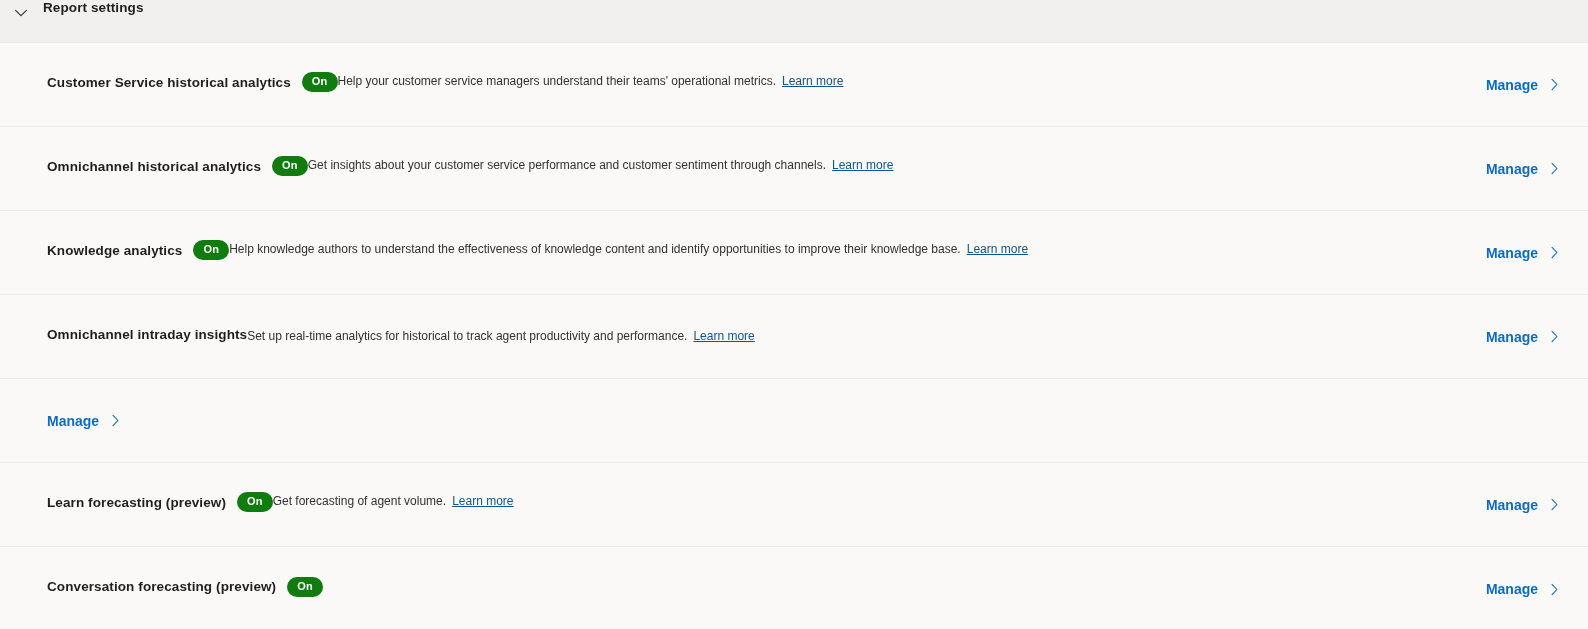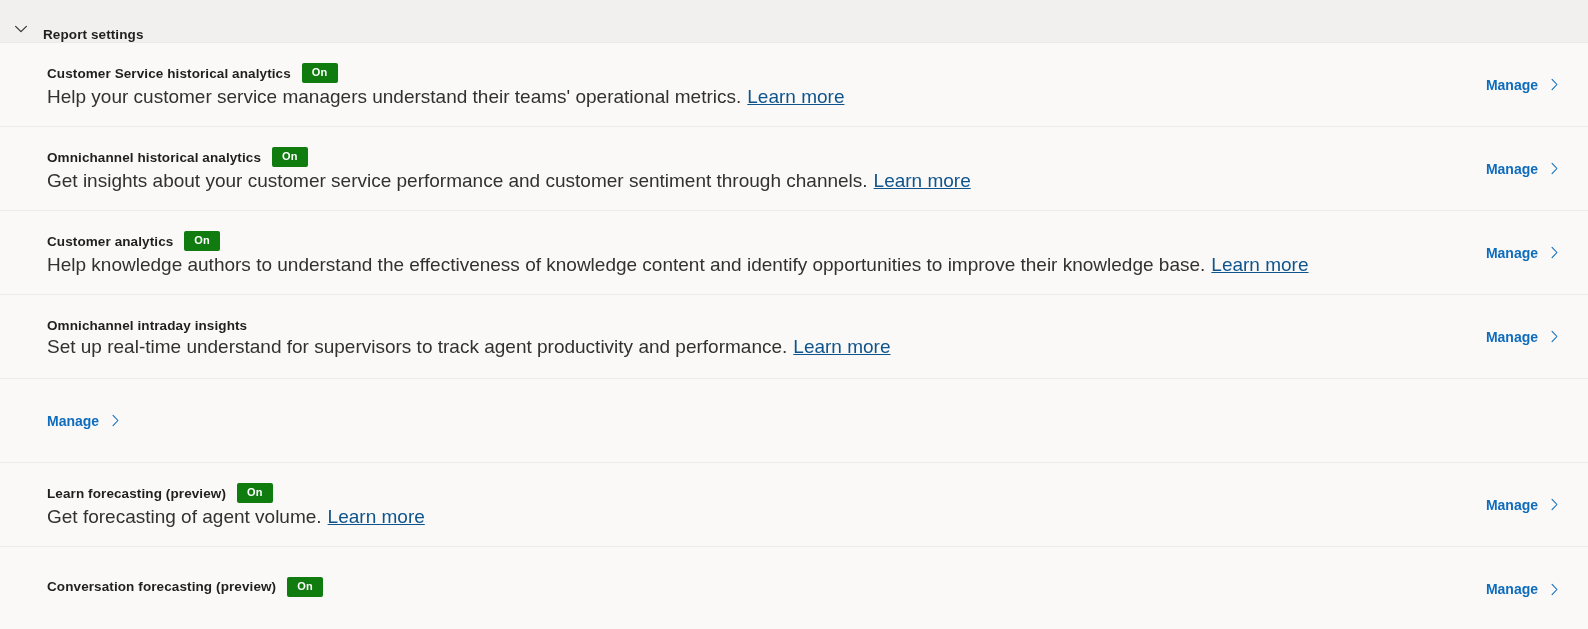--- a/index.html
+++ b/index.html
@@ -13,21 +13,21 @@
     font-family: "Liberation Sans", sans-serif;
     color: #323130;
     overflow: hidden;
   }
 
   
   .section-header {
     height: 43px;
     background: #f1f0ef;
     display: flex;
-    align-items: flex-end;
+    align-items: flex-start;
     padding-left: 8px;
     box-sizing: border-box;
     border-bottom: 1px solid #edebe9;
   }
   .chevron-toggle {
     width: 26px;
     height: 26px;
     display: flex;
     align-items: center;
     justify-content: center;
@@ -54,21 +54,21 @@
     display: flex;
     align-items: center;
     justify-content: space-between;
     padding: 0 22px 0 47px;
     border-bottom: 1px solid #edebe9;
   }
   .setting-row:last-child { border-bottom: none; }
 
   .row-text {
     display: flex;
-    flex-direction: column;
+    flex-direction: row;
     justify-content: space-between;
     min-width: 0;
   }
   .row-title-line {
     display: flex;
     align-items: center;
     gap: 11px;
     margin-bottom: 5px;
   }
   .row-title {
@@ -81,26 +81,26 @@
   .badge-on {
     display: inline-flex;
     align-items: center;
     justify-content: center;
     background: #107c10;
     color: #ffffff;
     font-size: 11px;
     font-weight: 600;
     line-height: 1;
     padding: 4px 10px 5px;
-    border-radius: 2px;
+    border-radius: 10px;
     letter-spacing: 0.2px;
   }
 
   .row-desc {
-    font-size: 19px;
+    font-size: 12px;
     color: #323130;
     white-space: nowrap;
     line-height: 18px;
   }
   .learn-more {
     color: #0f548c;
     text-decoration: underline;
     margin-left: 6px;
     cursor: pointer;
   }
@@ -168,21 +168,21 @@
         <svg width="15" height="15" viewBox="0 0 16 16" aria-hidden="true">
           <path d="M5.4 2.6 L10.6 8 L5.4 13.4" fill="none" stroke="#0f6cbd" stroke-width="1.15" stroke-linecap="round" stroke-linejoin="round"></path>
         </svg>
       </span>
     </div>
   </div>
 
   <div class="setting-row">
     <div class="row-text">
       <div class="row-title-line">
-        <span class="row-title">Customer analytics</span>
+        <span class="row-title">Knowledge analytics</span>
         <span class="badge-on">On</span>
       </div>
       <div class="row-desc">
         <span>Help knowledge authors to understand the effectiveness of knowledge content and identify opportunities to improve their knowledge base.</span><a class="learn-more">Learn more</a>
       </div>
     </div>
     <div class="manage-link">
       <span>Manage</span>
       <span>
         <svg width="15" height="15" viewBox="0 0 16 16" aria-hidden="true">
@@ -192,21 +192,21 @@
     </div>
   </div>
 
   <div class="setting-row">
     <div class="row-text">
       <div class="row-title-line">
         <span class="row-title">Omnichannel intraday insights</span>
 
       </div>
       <div class="row-desc">
-        <span>Set up real-time understand for supervisors to track agent productivity and performance.</span><a class="learn-more">Learn more</a>
+        <span>Set up real-time analytics for historical to track agent productivity and performance.</span><a class="learn-more">Learn more</a>
       </div>
     </div>
     <div class="manage-link">
       <span>Manage</span>
       <span>
         <svg width="15" height="15" viewBox="0 0 16 16" aria-hidden="true">
           <path d="M5.4 2.6 L10.6 8 L5.4 13.4" fill="none" stroke="#0f6cbd" stroke-width="1.15" stroke-linecap="round" stroke-linejoin="round"></path>
         </svg>
       </span>
     </div>

